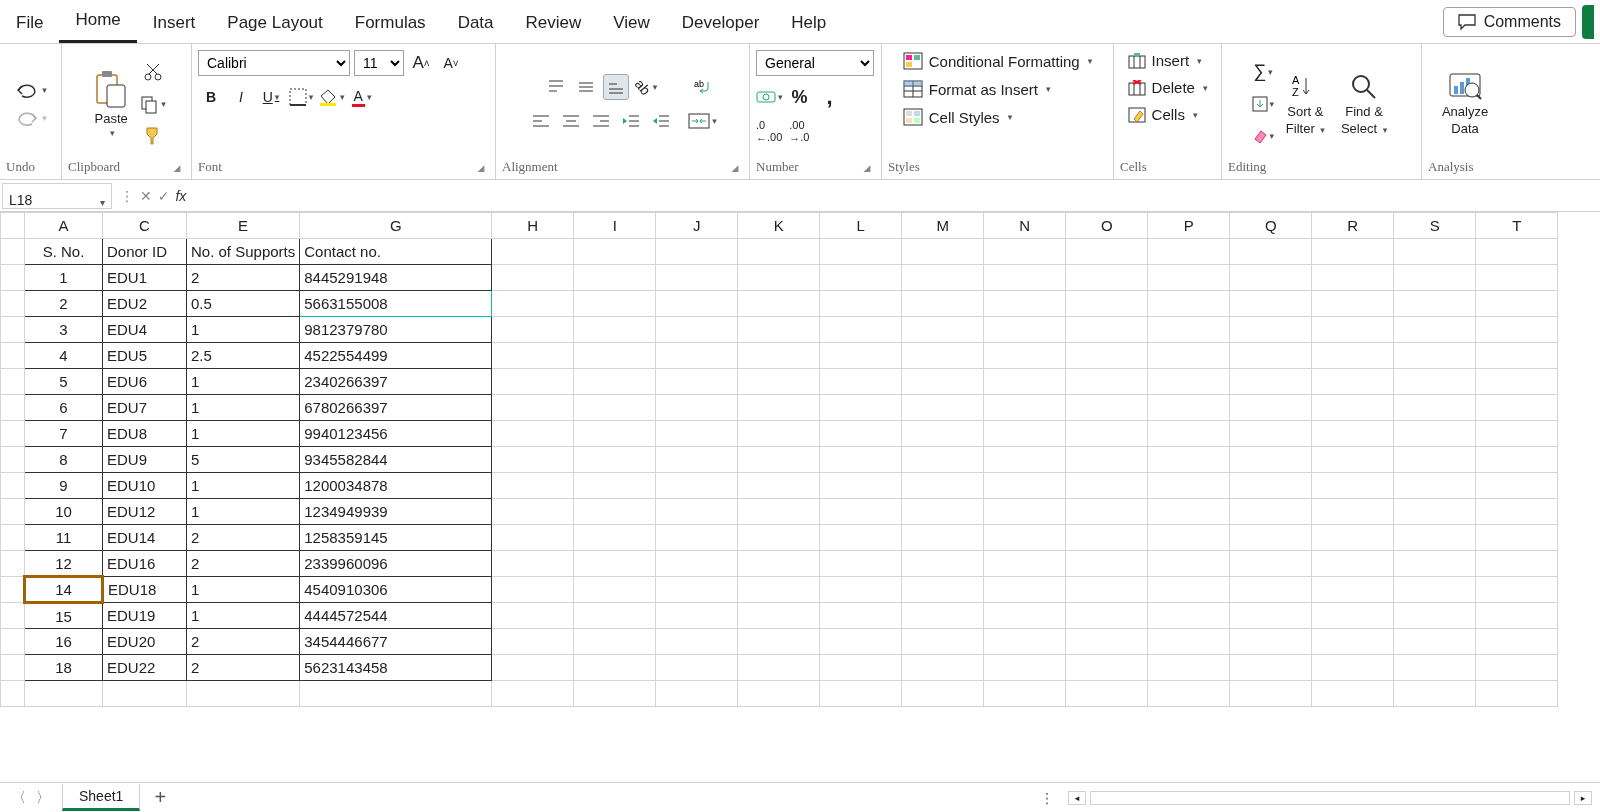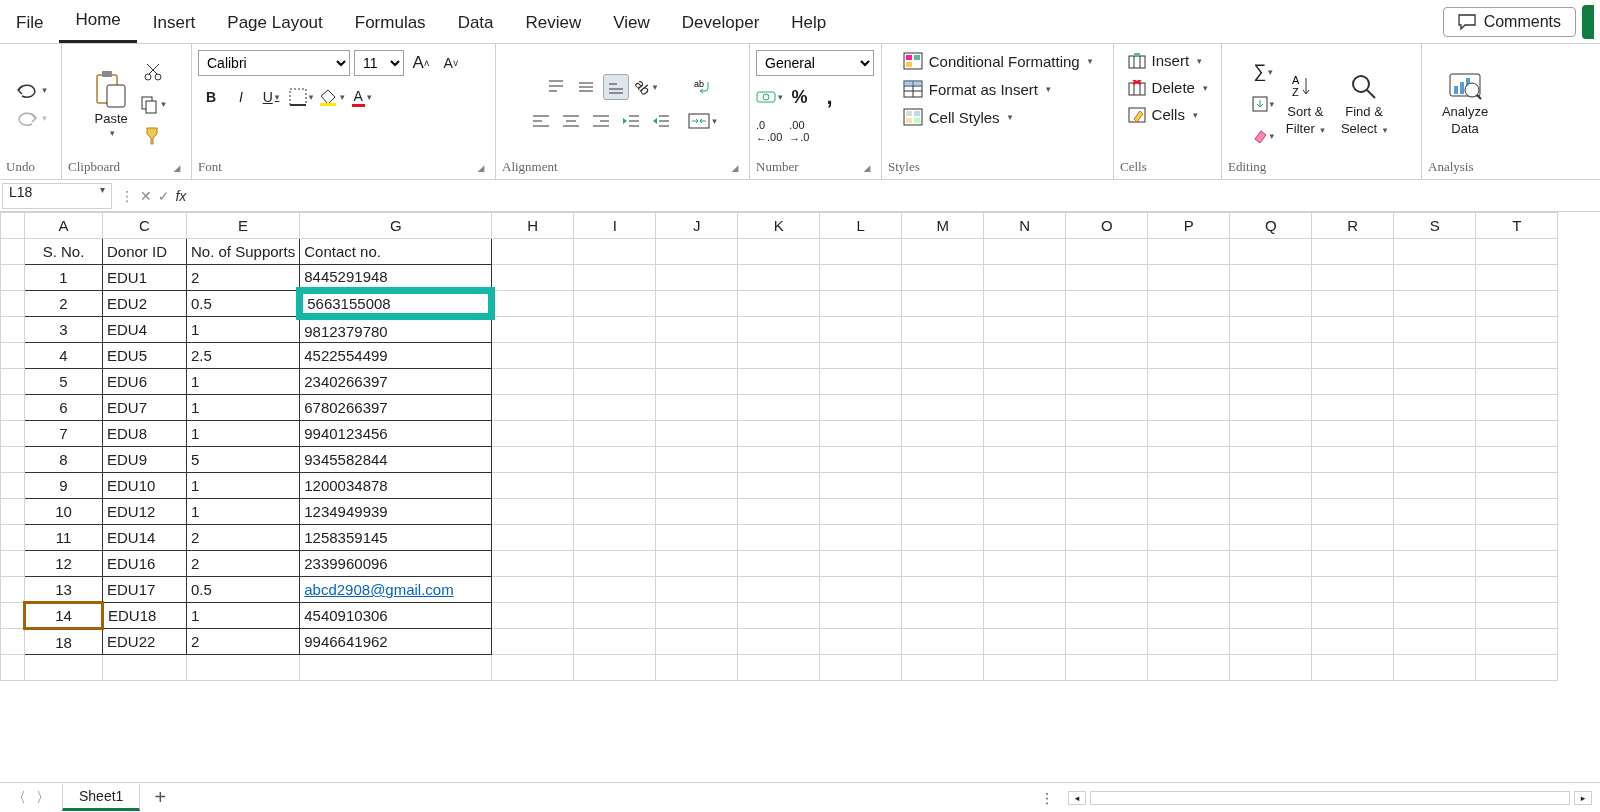--- a/index.html
+++ b/index.html
@@ -34,21 +34,21 @@
   .hrow{display:flex;align-items:center;gap:4px;}
   .icon-btn{min-width:26px;height:26px;display:flex;align-items:center;justify-content:center;border-radius:3px;cursor:pointer;}
   .drop-caret{font-size:9px;color:#555;margin-left:2px;}
   .big-btn{display:flex;flex-direction:column;align-items:center;justify-content:center;gap:2px;padding:2px 6px;cursor:pointer;font-size:13px;}
   .menu-text-btn{display:flex;align-items:center;gap:6px;padding:2px 4px;cursor:pointer;font-size:15px;white-space:nowrap;}
   select,input[type=text].combo{border:1px solid var(--border-dark);height:26px;font-size:14px;padding:0 4px;background:#fff;}
   
   svg{display:block;}
   
   .fx-bar{display:flex;align-items:center;height:32px;border-bottom:1px solid var(--border);}
-  .name-box{width:110px;height:26px;border:1px solid var(--border);margin-left:2px;display:flex;align-items:flex-start;padding:0 6px;font-size:14px;}
+  .name-box{width:110px;height:26px;border:1px solid var(--border);margin-left:2px;display:flex;align-items:flex-end;padding:0 6px;font-size:14px;}
   .name-box .caret{margin-left:auto;font-size:10px;color:#555;}
   .fx-ctrls{display:flex;align-items:center;gap:6px;padding:0 8px;color:#888;}
   .fx-ctrls span{cursor:pointer;}
   .fx-input{flex:1;height:26px;border:none;padding:0 4px;font-size:14px;}
   
   .grid-wrap{position:relative;height:calc(812px - 44px - 136px - 32px - 30px);overflow:hidden;}
   table.grid{border-collapse:collapse;table-layout:fixed;width:max-content;}
   table.grid th, table.grid td{border:1px solid var(--grid-border);height:26px;font-size:15px;padding:0 4px;white-space:nowrap;overflow:hidden;}
   table.grid thead th{background:#fff;font-weight:400;text-align:center;}
   .rowhdr{width:24px;text-align:center;background:#fff;font-weight:400;color:#555;font-size:13px;}
@@ -527,21 +527,21 @@
           <td></td>
           <td></td>
           <td></td>
           <td></td>
         </tr>
         <tr>
           <th class="rowhdr"></th>
           <td class="center" style="border:1px solid #333">2</td>
           <td class="left" style="border:1px solid #333">EDU2</td>
           <td class="left" style="border:1px solid #333">0.5</td>
-          <td class="left" style="border:7px solid #14b8a6">5663155008</td>
+          <td class="left" style="border:1px solid #14b8a6">5663155008</td>
           <td></td>
           <td></td>
           <td></td>
           <td></td>
           <td></td>
           <td></td>
           <td></td>
           <td></td>
           <td></td>
           <td></td>
@@ -744,64 +744,84 @@
           <td></td>
           <td></td>
           <td></td>
           <td></td>
           <td></td>
           <td></td>
           <td></td>
         </tr>
         <tr>
           <th class="rowhdr"></th>
-          <td class="center" style="border:1px solid #333">13</td>
-          <td class="left" style="border:1px solid #333">EDU17</td>
-          <td class="left" style="border:1px solid #333">0.5</td>
-          <td class="left" style="border:1px solid #333"><a class="link" href="#">abcd2908@gmail.com</a></td>
-          <td></td>
-          <td></td>
-          <td></td>
-          <td></td>
-          <td></td>
-          <td></td>
-          <td></td>
-          <td></td>
-          <td></td>
-          <td></td>
-          <td></td>
-          <td></td>
-          <td></td>
-        </tr>
-        <tr>
-          <th class="rowhdr"></th>
           <td class="center" style="border:3px solid #a16207">14</td>
           <td class="left" style="border:1px solid #333">EDU18</td>
           <td class="left" style="border:1px solid #333">1</td>
           <td class="left" style="border:1px solid #333">4540910306</td>
           <td></td>
           <td></td>
           <td></td>
           <td></td>
           <td></td>
           <td></td>
           <td></td>
           <td></td>
           <td></td>
           <td></td>
           <td></td>
           <td></td>
           <td></td>
         </tr>
         <tr>
           <th class="rowhdr"></th>
+          <td class="center" style="border:1px solid #333">15</td>
+          <td class="left" style="border:1px solid #333">EDU19</td>
+          <td class="left" style="border:1px solid #333">1</td>
+          <td class="left" style="border:1px solid #333">4444572544</td>
+          <td></td>
+          <td></td>
+          <td></td>
+          <td></td>
+          <td></td>
+          <td></td>
+          <td></td>
+          <td></td>
+          <td></td>
+          <td></td>
+          <td></td>
+          <td></td>
+          <td></td>
+        </tr>
+        <tr>
+          <th class="rowhdr"></th>
+          <td class="center" style="border:1px solid #333">16</td>
+          <td class="left" style="border:1px solid #333">EDU20</td>
+          <td class="left" style="border:1px solid #333">2</td>
+          <td class="left" style="border:1px solid #333">3454446677</td>
+          <td></td>
+          <td></td>
+          <td></td>
+          <td></td>
+          <td></td>
+          <td></td>
+          <td></td>
+          <td></td>
+          <td></td>
+          <td></td>
+          <td></td>
+          <td></td>
+          <td></td>
+        </tr>
+        <tr>
+          <th class="rowhdr"></th>
           <td class="center" style="border:1px solid #333">18</td>
           <td class="left" style="border:1px solid #333">EDU22</td>
           <td class="left" style="border:1px solid #333">2</td>
-          <td class="left" style="border:1px solid #333">9946641962</td>
+          <td class="left" style="border:1px solid #333">5623143458</td>
           <td></td>
           <td></td>
           <td></td>
           <td></td>
           <td></td>
           <td></td>
           <td></td>
           <td></td>
           <td></td>
           <td></td>

